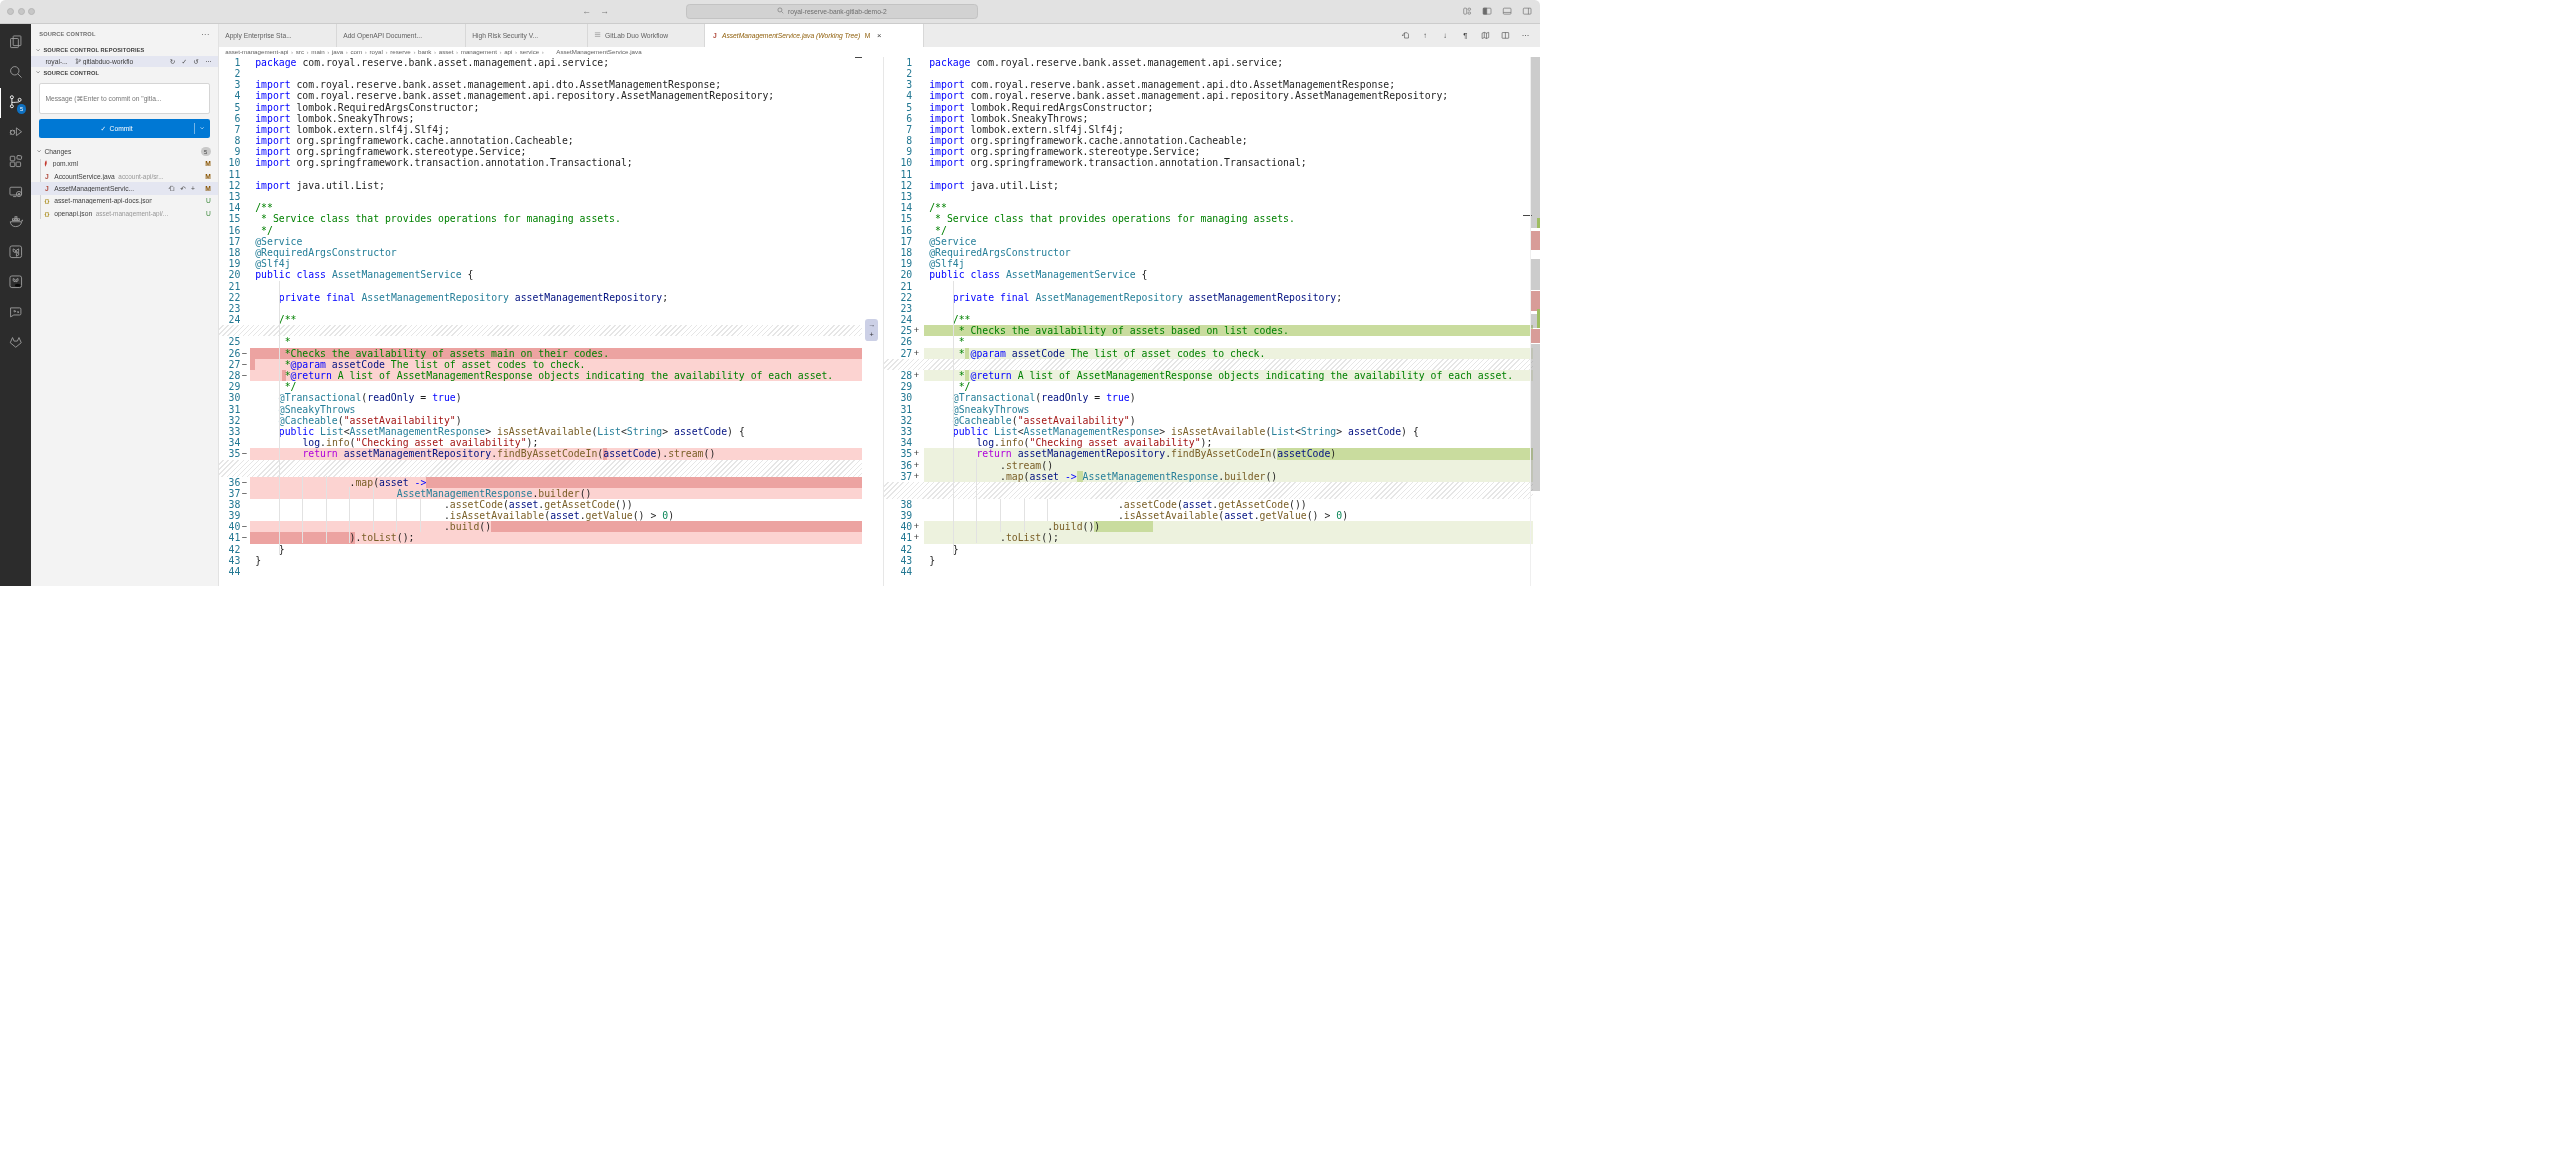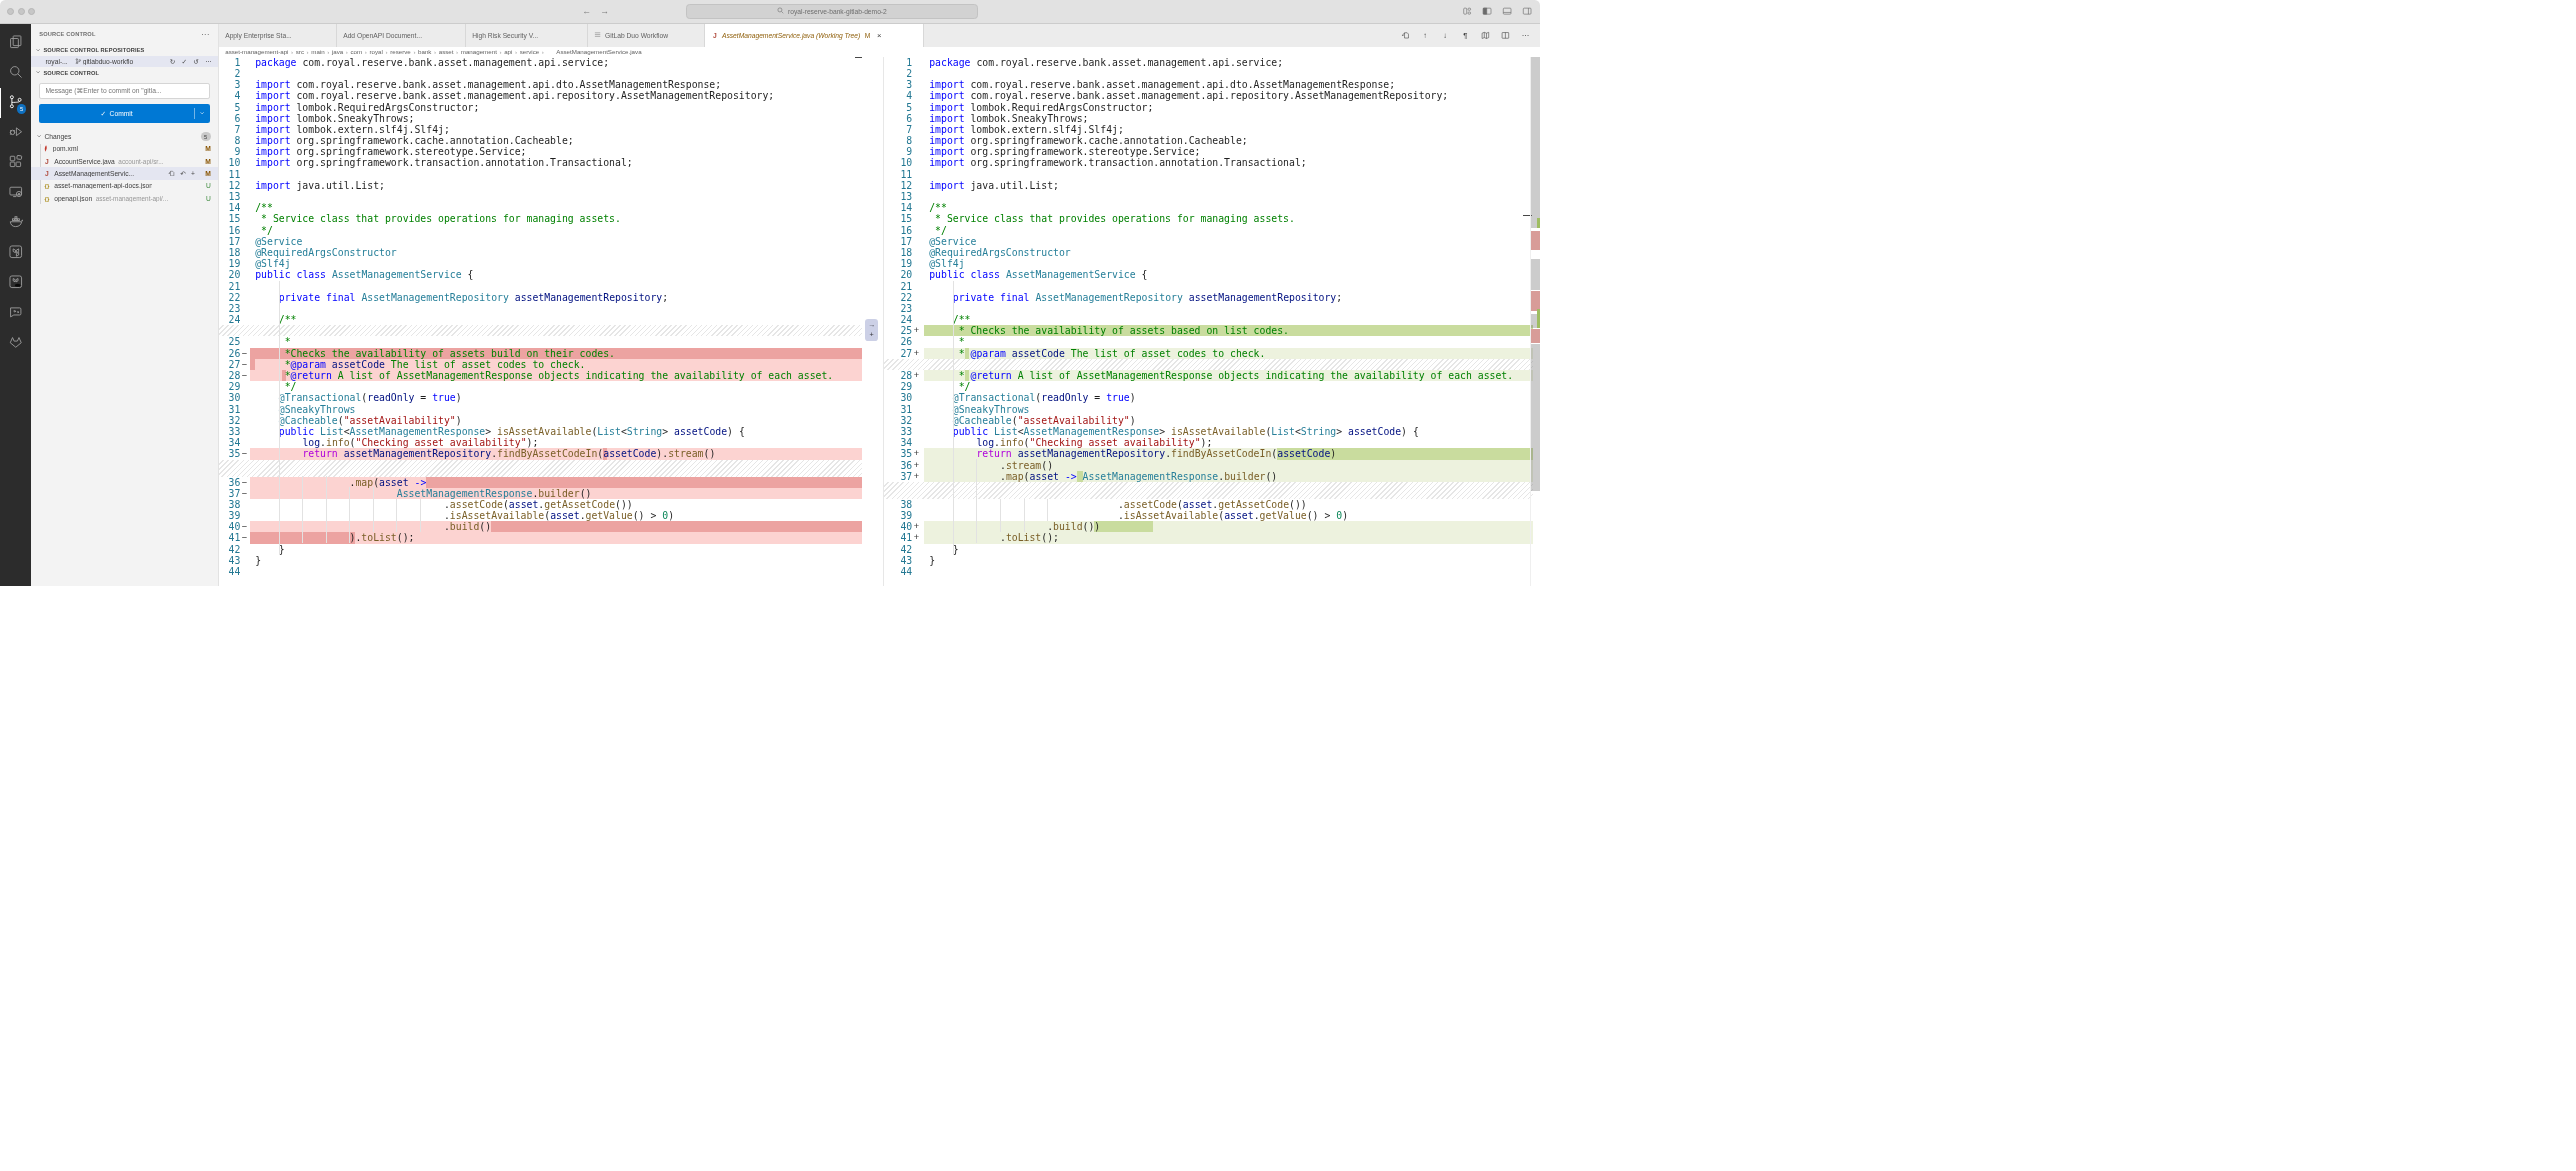--- a/index.html
+++ b/index.html
@@ -31,21 +31,21 @@
   .sidebar{width:188px;background:#f3f3f3;border-right:0.5px solid #e2e2e2;box-sizing:border-box;font-size:6.7px;color:#3c3c3c;}
   .sc-header{height:20.6px;display:flex;align-items:center;padding:0 8.2px;}
   .sc-title{font-size:5.7px;font-weight:bold;color:#6f6f6f;letter-spacing:.03em;}
   .sc-more{margin-left:auto;color:#4d4d4d;font-size:7.2px;letter-spacing:0.5px;}
   .section-row{height:11.3px;display:flex;align-items:center;gap:2.1px;padding:0 4.1px;}
   .section-label{font-size:5.7px;font-weight:bold;color:#3f3f3f;letter-spacing:.02em;}
   .repo-row{height:11.3px;background:#e4e6f1;display:flex;align-items:center;padding:0 6.2px 0 14.4px;gap:2.1px;}
   .repo-name{white-space:nowrap;}
   .repo-branch{display:flex;align-items:center;gap:1px;margin-left:5.2px;max-width:58px;overflow:hidden;white-space:nowrap;color:#3c3c3c;}
   .repo-actions{margin-left:auto;display:flex;gap:6.2px;color:#424242;font-size:6.7px;align-items:center;}
-  .msg-input{display:block;margin:4.1px 8.2px 0;width:171px;height:16px;border:0.5px solid #d5d5d5;border-radius:2.1px;background:#fff;
+  .msg-input{display:block;margin:4.1px 8.2px 0;width:171px;height:31px;border:0.5px solid #d5d5d5;border-radius:2.1px;background:#fff;
     padding:0 5.2px;font-size:6.7px;color:#767676;box-sizing:border-box;font-family:"Liberation Sans",sans-serif;}
   .msg-input::placeholder{color:#767676;}
   .commit-btn{margin:5.2px 8.2px 0;height:19.6px;background:#0078d4;border-radius:2.1px;color:#fff;display:flex;align-items:stretch;overflow:hidden;}
   .commit-main{flex:1;display:flex;align-items:center;justify-content:center;gap:3.6px;font-size:6.7px;}
   .commit-sep{width:0.5px;background:rgba(255,255,255,.45);margin:4.1px 0;}
   .commit-chev{width:15.5px;display:flex;align-items:center;justify-content:center;}
   .changes-row{margin-top:7.2px;height:12px;display:flex;align-items:center;gap:2.1px;padding:0 7.2px 0 5.2px;}
   .badge-pill{margin-left:auto;background:#c9c9c9;color:#3a3a3a;border-radius:5.2px;min-width:10.3px;height:9.8px;font-size:5.7px;
     display:flex;align-items:center;justify-content:center;padding:0 2.6px;box-sizing:border-box;}
   .files{position:relative;}
@@ -624,21 +624,21 @@
                 </div>
                 <div class="strip"></div>
                 <div class="code"><span class="toks"><span class="tk-c">     *</span></span></div>
               </div>
               <div class="row del">
                 <div class="gutter">
                   <span class="num">26</span>
                   <span class="sign">−</span>
                 </div>
                 <div class="strip dk"></div>
-                <div class="code"><div class="wd" style="left: 0ch; right: 0px;"></div><span class="toks"><span class="tk-c">     *Checks the availability of assets build on their codes.</span></span></div>
+                <div class="code"><div class="wd" style="left: 0ch; right: 0px;"></div><span class="toks"><span class="tk-c">     *Checks the availability of assets main on their codes.</span></span></div>
               </div>
               <div class="row del">
                 <div class="gutter">
                   <span class="num">27</span>
                   <span class="sign">−</span>
                 </div>
                 <div class="strip dk"></div>
                 <div class="code"><span class="toks"><span class="tk-c">     *</span><span class="tk-k">@param</span><span class="tk-v"> assetCode</span><span class="tk-c"> The list of asset codes to check.</span></span></div>
               </div>
               <div class="row del">

